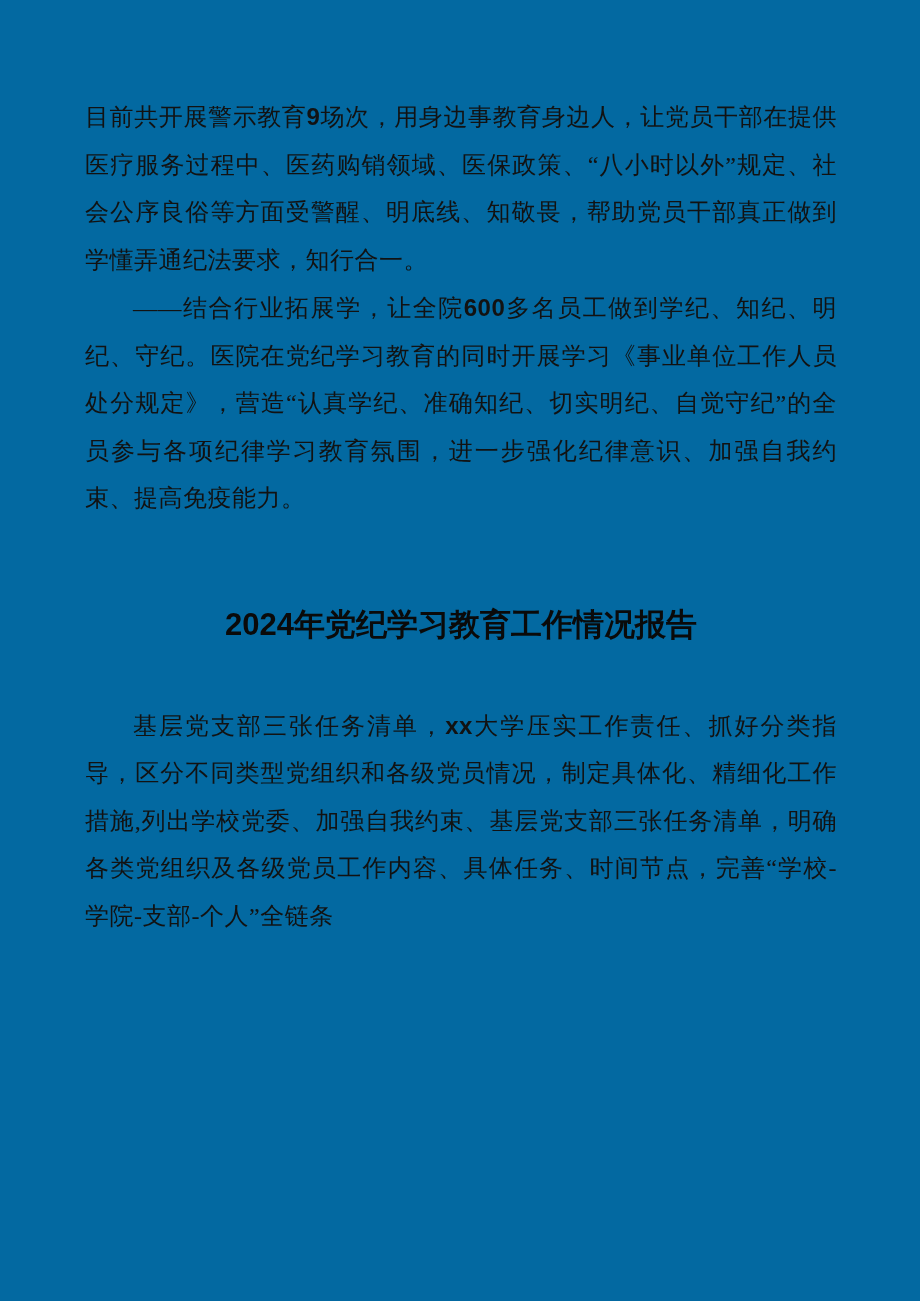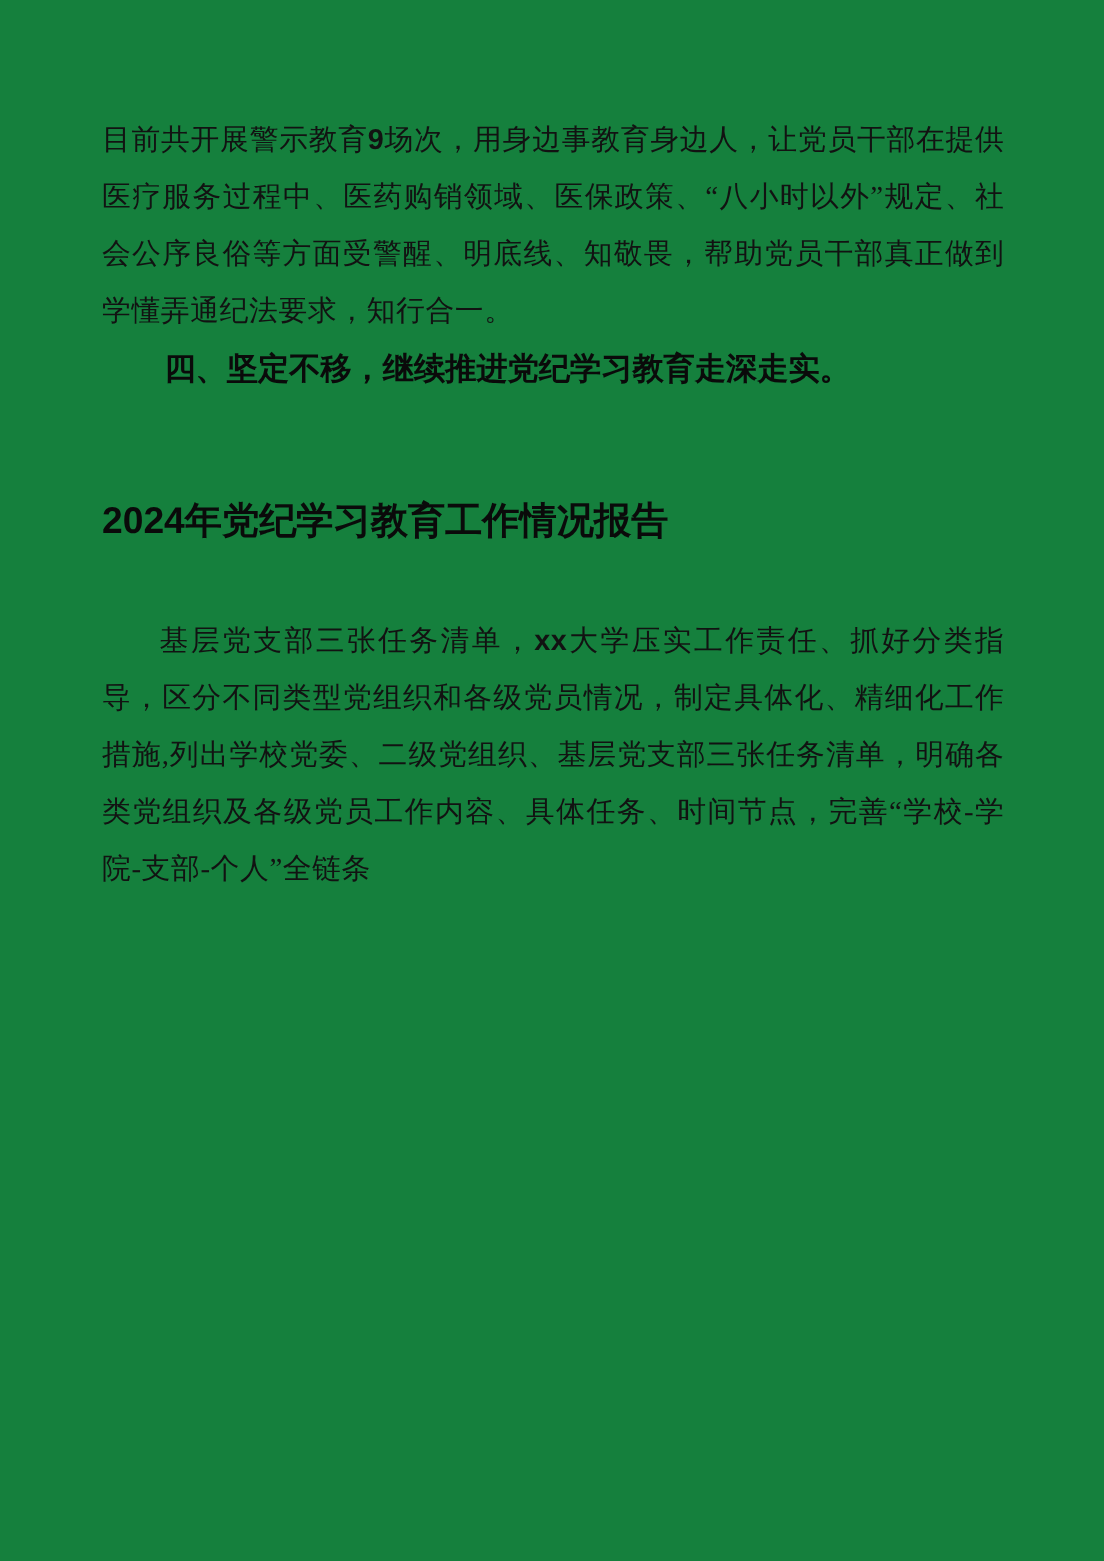--- a/index.html
+++ b/index.html
@@ -4,21 +4,21 @@
 <style>
   html, body {
     margin: 0;
     padding: 0;
     background: #ffffff;
   }
   .page {
     position: relative;
     width: 920px;
     height: 1301px;
-    background: #15803d;
+    background: #0369a1;
     overflow: hidden;
     margin: 0;
   }
   .content {
     position: absolute;
     left: 85px;
     top: 0;
     width: 752px;
     padding-top: 93px;
   }
@@ -44,32 +44,33 @@
     text-indent: 2em;
     text-align: left;
     margin: 0;
   }
   .doc-title {
     font-family: "Liberation Sans", "DejaVu Sans", sans-serif;
     font-weight: 700;
     font-size: 31px;
     line-height: 60px;
     color: #0a0a0a;
+    text-align: center;
     text-indent: 0;
     margin: 72px 0 47px 0;
   }
   .seg { font-weight: inherit; }
   .seg-bold {
     font-weight: 700;
     font-family: "Liberation Sans", "DejaVu Sans", sans-serif;
   }
 </style>
 </head>
 <body>
 
 <div class="page">
   <div class="content">
       <p class="para"><span class="seg">目前共开展警示教育</span><span class="seg seg-bold">9</span><span class="seg">场次，用身边事教育身边人，让党员干部在提供医疗服务过程中、医药购销领域、医保政策、“八小时以外”规定、社会公序良俗等方面受警醒、明底线、知敬畏，帮助党员干部真正做到学懂弄通纪法要求，知行合一。</span></p>
-      <h2 class="heading"><span class="seg">四、坚定不移，继续推进党纪学习教育走深走实。</span></h2>
+      <p class="para indent"><span class="seg">——结合行业拓展学，让全院</span><span class="seg seg-bold">600</span><span class="seg">多名员工做到学纪、知纪、明纪、守纪。医院在党纪学习教育的同时开展学习《事业单位工作人员处分规定》，营造“认真学纪、准确知纪、切实明纪、自觉守纪”的全员参与各项纪律学习教育氛围，进一步强化纪律意识、加强自我约束、提高免疫能力。</span></p>
       <h1 class="doc-title"><span class="seg">2024年党纪学习教育工作情况报告</span></h1>
-      <p class="para indent"><span class="seg">基层党支部三张任务清单，</span><span class="seg seg-bold">xx</span><span class="seg">大学压实工作责任、抓好分类指导，区分不同类型党组织和各级党员情况，制定具体化、精细化工作措施,列出学校党委、二级党组织、基层党支部三张任务清单，明确各类党组织及各级党员工作内容、具体任务、时间节点，完善“学校-学院-支部-个人”全链条</span></p>
+      <p class="para indent"><span class="seg">基层党支部三张任务清单，</span><span class="seg seg-bold">xx</span><span class="seg">大学压实工作责任、抓好分类指导，区分不同类型党组织和各级党员情况，制定具体化、精细化工作措施,列出学校党委、加强自我约束、基层党支部三张任务清单，明确各类党组织及各级党员工作内容、具体任务、时间节点，完善“学校-学院-支部-个人”全链条</span></p>
     </div>
 </div>
 
 </body></html>

